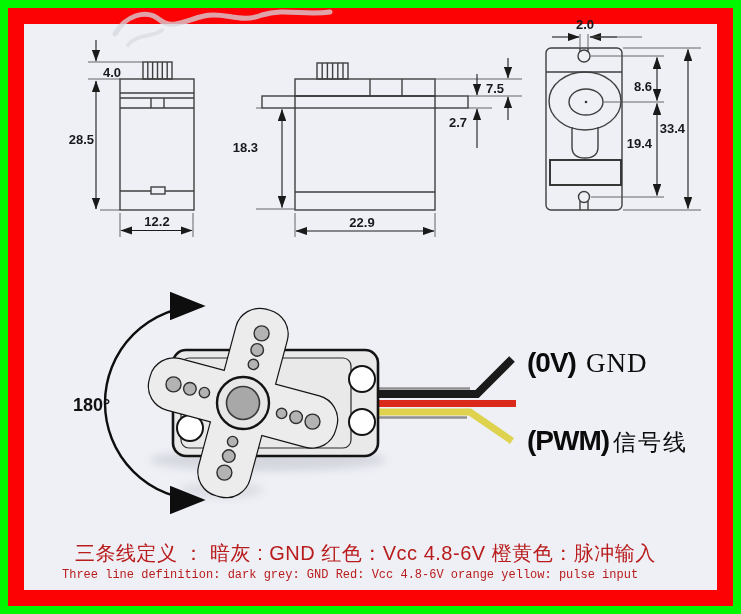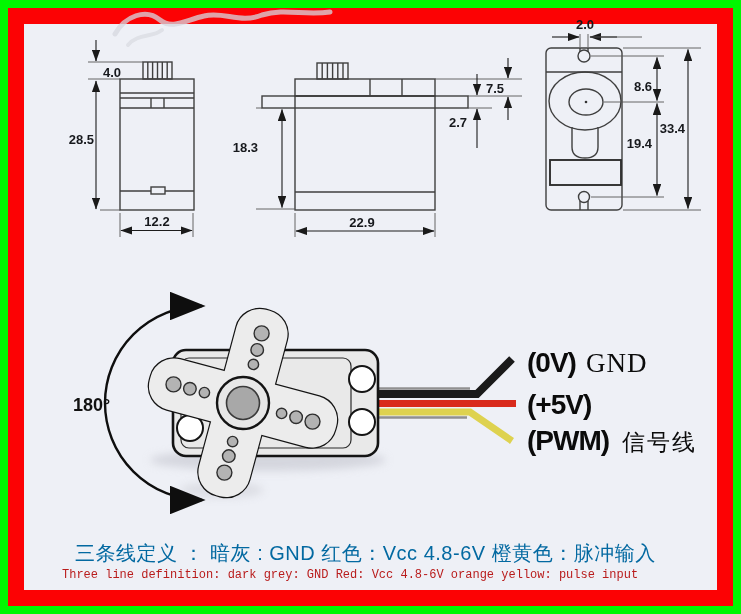--- a/index.html
+++ b/index.html
@@ -15,28 +15,28 @@
   .dl{stroke:#1c1c1c;stroke-width:1.1;fill:none;}
   .xl{stroke:#555;stroke-width:0.9;fill:none;}
   .slotfill{fill:#eef0f6;}
   text.dim{font:bold 13px "Liberation Sans",sans-serif;fill:#17191d;}
   text.deg{font:bold 18px "Liberation Sans",sans-serif;fill:#111;}
 
   
   .wl{position:absolute;white-space:nowrap;color:#0b0b0b;}
   .wl .p{font:bold 28px "Liberation Sans",sans-serif;letter-spacing:-1px;}
   .wl .gnd{font:400 27px "Liberation Serif",serif;margin-left:10px;letter-spacing:1px;}
-  .wl .cjk{font:400 23px "Liberation Sans",sans-serif;margin-left:13px;letter-spacing:2px;}
+  .wl .cjk{font:400 23px "Liberation Sans",sans-serif;margin-left:4px;letter-spacing:2px;}
   #wl-gnd{left:527px;top:347px;}
   #wl-vcc{left:527px;top:389px;}
   #wl-pwm{left:527px;top:425px;}
 
   
   .legend-cn{position:absolute;left:75px;top:540px;font:400 20px "Liberation Sans",sans-serif;
-             color:#0369a1;letter-spacing:0.5px;white-space:nowrap;}
+             color:#b91c1c;letter-spacing:0.5px;white-space:nowrap;}
   .legend-en{position:absolute;left:62px;top:568px;font:400 12px "Liberation Mono",monospace;
              color:#b91c1c;white-space:nowrap;}
 </style>
 </head>
 <body>
 
 <div class="page">
   <div class="frame-red">
     <div class="content"></div>
   </div>
@@ -207,22 +207,19 @@
       <circle cx="243" cy="403" r="16.5" fill="#a8a8a8" stroke="#3a3a3a" stroke-width="1.6"></circle>
 
       <path d="M202,306 A97,97 0 0 0 202,500" fill="none" stroke="#0e0e0e" stroke-width="2.4" marker-start="url(#ah2)" marker-end="url(#ah2)"></path>
       <text class="deg" x="73" y="411">180°</text>
     </g>
   </svg>
 
   <div class="wl" id="wl-gnd">
     <span class="p">(0V)</span><span class="gnd">GND</span>
   </div>
-  <div class="wl" id="wl-vcc">
-    <span class="p">(+5V)</span><span class="cjk"></span>
-  </div>
   <div class="wl" id="wl-pwm">
     <span class="p">(PWM)</span><span class="cjk">信号线</span>
   </div>
 
   <div class="legend-cn">三条线定义 ：  暗灰 : GND  红色：Vcc 4.8-6V  橙黄色：脉冲输入</div>
   <div class="legend-en">Three line definition: dark grey: GND Red: Vcc 4.8-6V orange yellow: pulse input</div>
 </div>
 
 </body></html>

